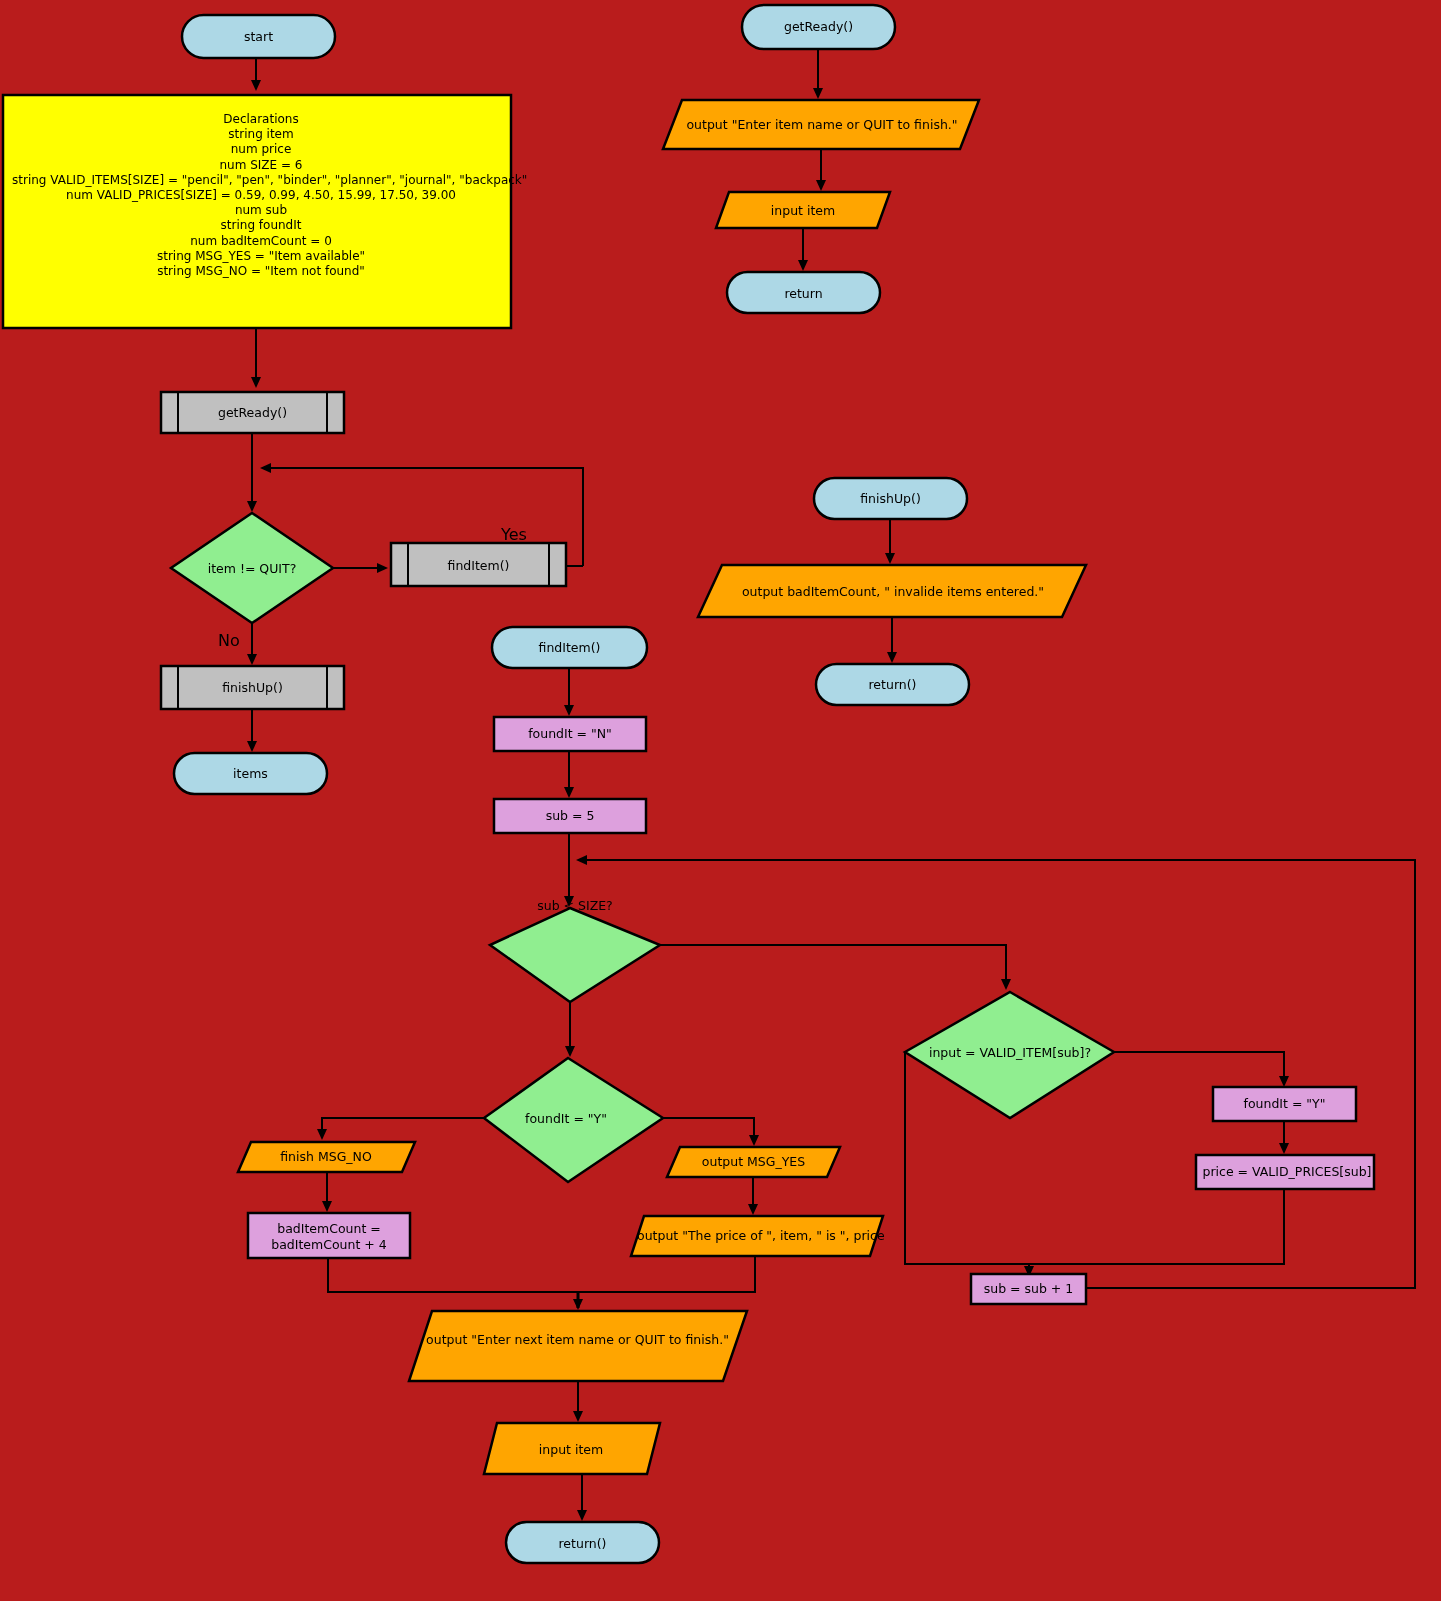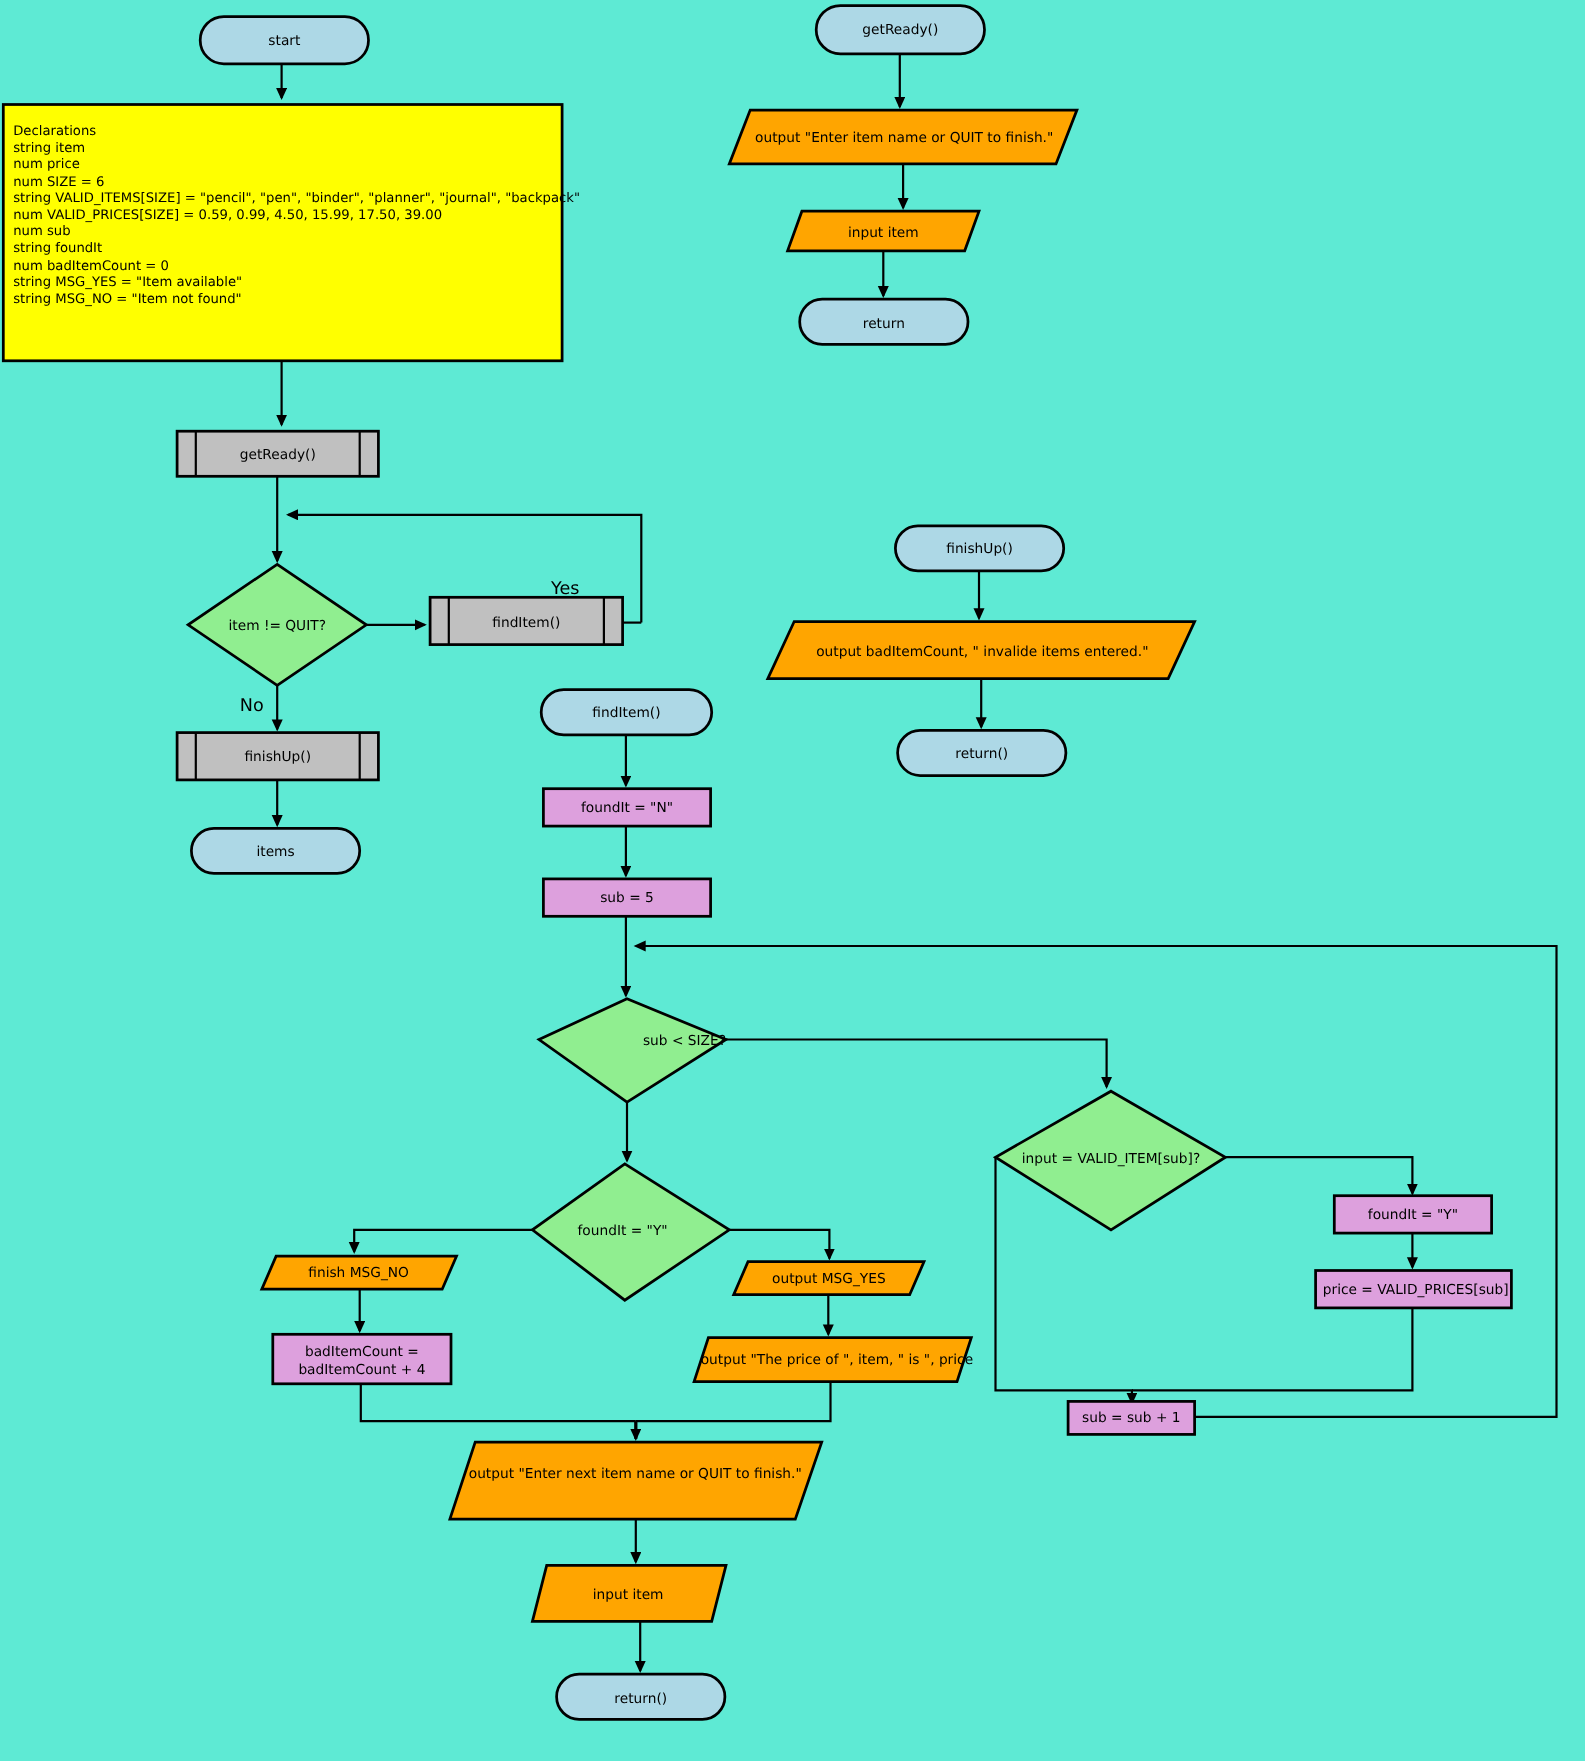--- a/index.html
+++ b/index.html
@@ -7,21 +7,21 @@
     padding: 0;
     background: #ffffff;
   }
   body {
     font-family: "DejaVu Sans", sans-serif;
   }
   #canvas {
     position: relative;
     width: 1441px;
     height: 1601px;
-    background: #5eead4;
+    background: #b91c1c;
     overflow: hidden;
   }
   svg.layer {
     position: absolute;
     left: 0;
     top: 0;
     width: 1441px;
     height: 1601px;
   }
   .edge {
@@ -46,21 +46,21 @@
     position: absolute;
     font-family: "DejaVu Sans", sans-serif;
     font-size: 12.5px;
     color: #000000;
     text-align: center;
     line-height: 1.25;
     white-space: pre;
     pointer-events: none;
   }
   .lbl-left {
-    text-align: left;
+    text-align: center;
     white-space: pre;
     font-size: 12px;
     line-height: 15.2px;
   }
   .edge-lbl {
     position: absolute;
     font-family: "DejaVu Sans", sans-serif;
     font-size: 16px;
     color: #000000;
   }
@@ -225,21 +225,21 @@
   <div class="lbl" style="left:718px; top:203px; width:170px;">input item</div>
   <div class="lbl" style="left:727px; top:286px; width:153px;">return</div>
 
   <div class="lbl" style="left:814px; top:491px; width:153px;">finishUp()</div>
   <div class="lbl" style="left:710px; top:584px; width:366px;">output badItemCount, " invalide items entered."</div>
   <div class="lbl" style="left:816px; top:677px; width:153px;">return()</div>
 
   <div class="lbl" style="left:492px; top:640px; width:155px;">findItem()</div>
   <div class="lbl" style="left:494px; top:726px; width:152px;">foundIt = "N"</div>
   <div class="lbl" style="left:494px; top:808px; width:152px;">sub = 5</div>
-  <div class="lbl" style="left:490px; top:938px; width:170px;text-align:right;">sub &lt; SIZE?</div>
+  <div class="lbl" style="left:490px; top:898px; width:170px;">sub &lt; SIZE?</div>
   <div class="lbl" style="left:907px; top:1045px; width:206px;">input = VALID_ITEM[sub]?</div>
   <div class="lbl" style="left:1213px; top:1096px; width:143px;">foundIt = "Y"</div>
   <div class="lbl" style="left:1196px; top:1164px; width:182px;">price = VALID_PRICES[sub]</div>
   <div class="lbl" style="left:971px; top:1281px; width:115px;">sub = sub + 1</div>
   <div class="lbl" style="left:486px; top:1111px; width:160px;">foundIt = "Y"</div>
   <div class="lbl" style="left:241px; top:1149px; width:170px;">finish MSG_NO</div>
   <div class="lbl" style="left:248px; top:1221px; width:162px;">badItemCount =
 badItemCount + 4</div>
   <div class="lbl" style="left:670px; top:1154px; width:167px;">output MSG_YES</div>
   <div class="lbl" style="left:637px; top:1228px; width:240px;">output "The price of ", item, " is ", price</div>

